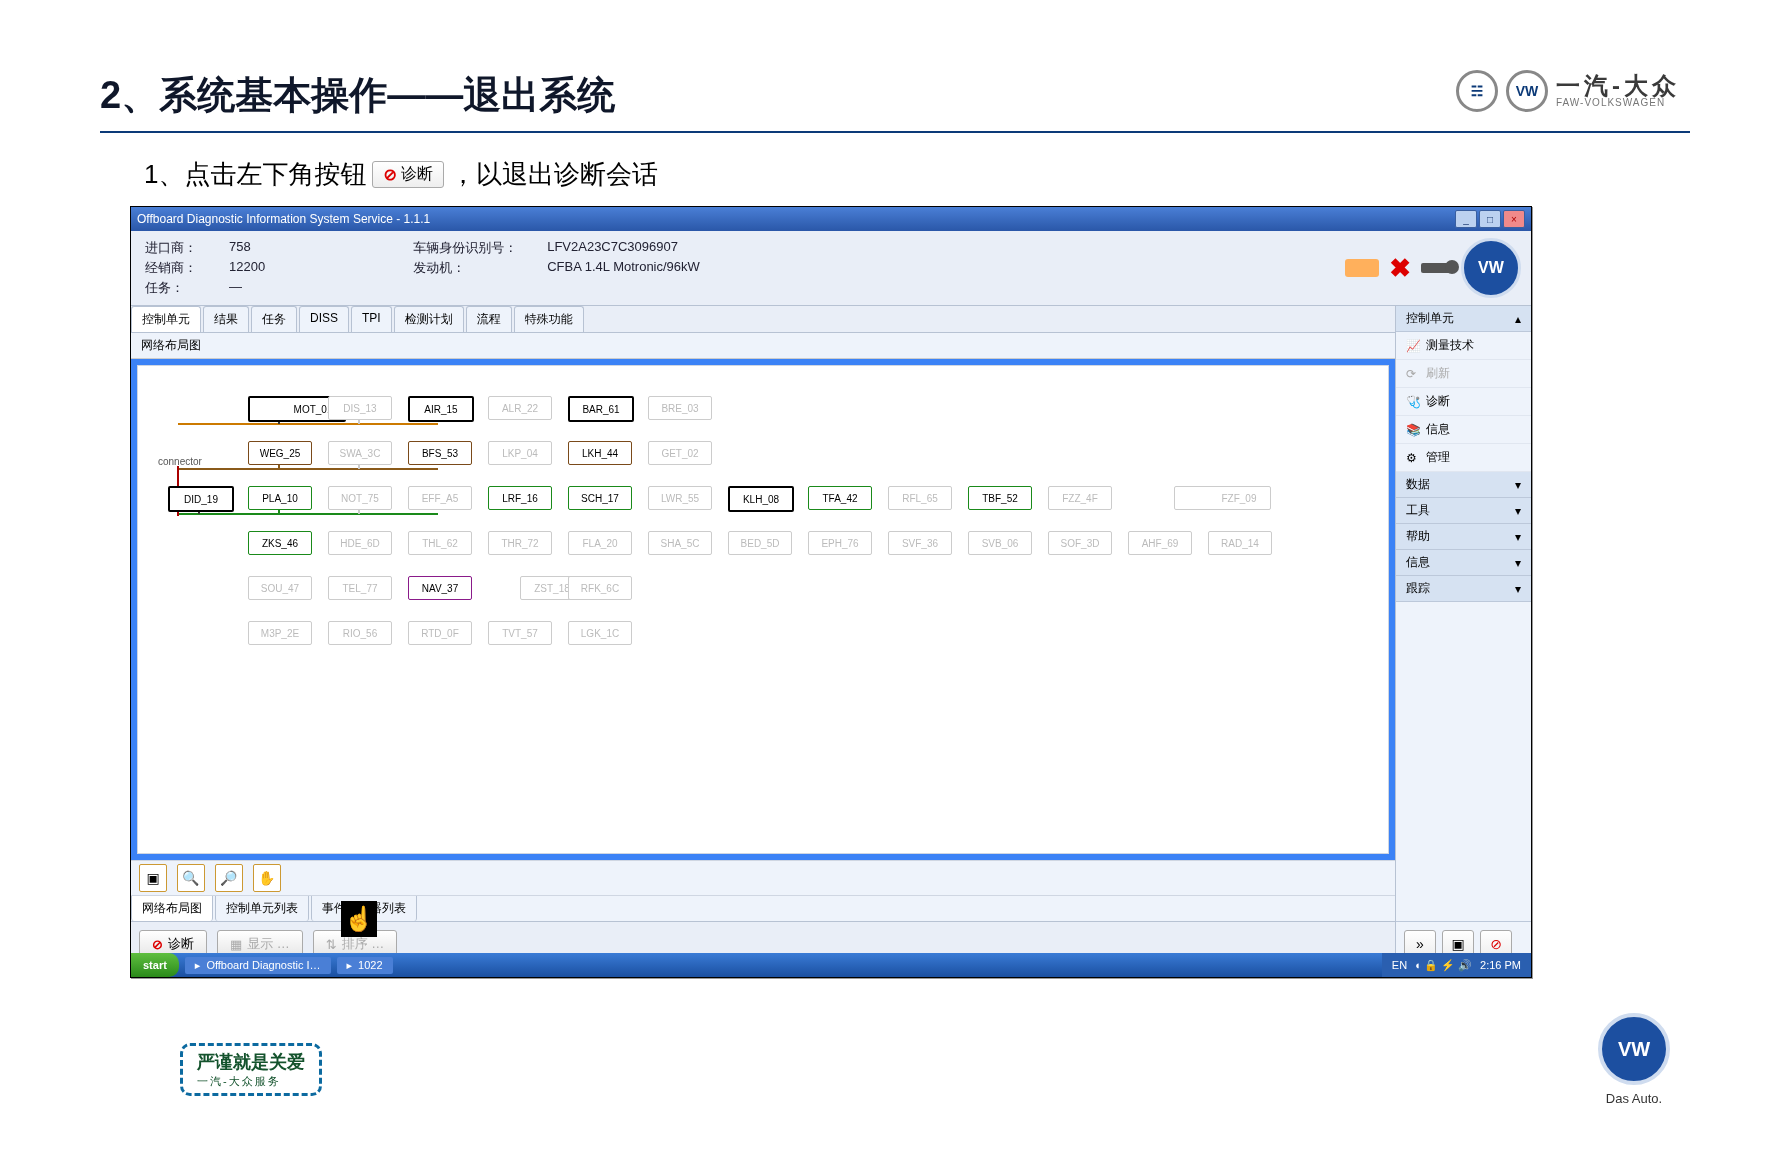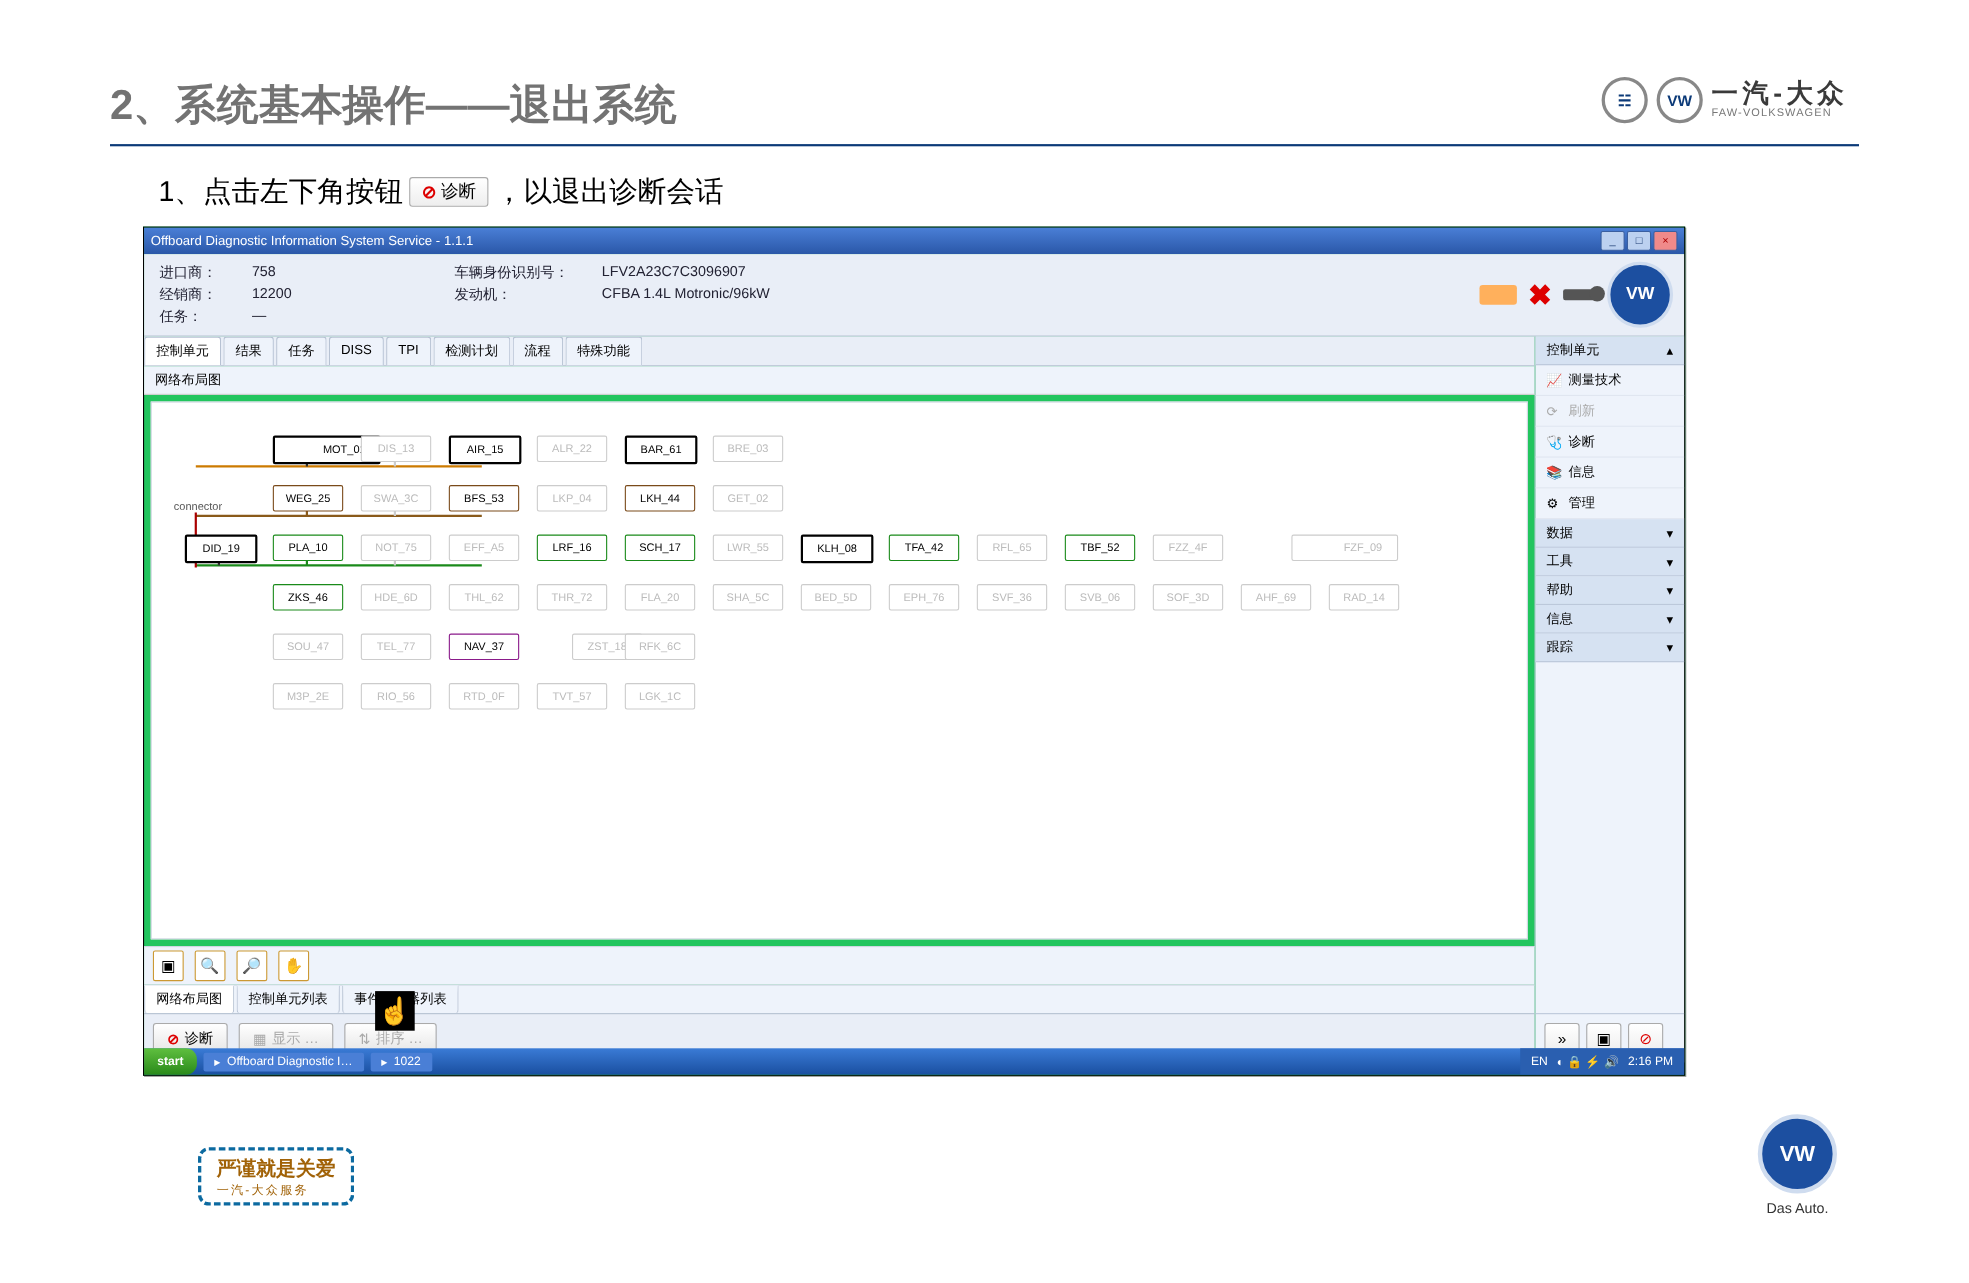--- a/index.html
+++ b/index.html
@@ -1,28 +1,28 @@
 <!DOCTYPE html>
 <html><head>
 <meta charset="utf-8">
 <style>
   html,body{margin:0;padding:0;background:#fff;font-family:"Microsoft YaHei",Arial,sans-serif;font-size:13px;color:#000}
   .slide{width:1790px;height:1166px;position:relative;box-sizing:border-box;padding:60px 100px 40px}
-  .slide-title{color:#737373;font-size:38px;font-weight:700;border-bottom:2px solid #0c3a78;padding-bottom:10px;margin:10px 0 20px}
+  .slide-title{color:#0f172a;font-size:38px;font-weight:700;border-bottom:2px solid #0c3a78;padding-bottom:10px;margin:10px 0 20px}
   .brand{position:absolute;right:110px;top:70px;display:flex;align-items:center;gap:8px;color:#3a3a3a}
   .brand-logo{width:36px;height:36px;border-radius:50%;border:3px solid #888;display:flex;align-items:center;justify-content:center;font-size:14px;color:#0c3a78;font-weight:700}
   .brand-txt{display:flex;flex-direction:column;line-height:1}
   .brand-cn{font-size:24px;font-weight:700;letter-spacing:4px}
   .brand-en{font-size:10px;letter-spacing:1px;color:#777}
   .instruction{font-size:26px;margin:24px 0 14px 44px;display:flex;align-items:center;gap:6px}
   .instr-btn{display:inline-flex;align-items:center;gap:4px;border:1px solid #aaa;border-radius:3px;padding:2px 10px;font-size:16px;background:linear-gradient(#fff,#eee)}
   .instr-btn .x{color:#d00;font-weight:700}
 
   
-  .scr{width:1400px;height:770px;margin-left:30px;border:1px solid #000;background:#22c55e;font-size:12px;position:relative;box-shadow:1px 1px 0 #999}
+  .scr{width:1400px;height:770px;margin-left:30px;border:1px solid #000;background:#3b82f6;font-size:12px;position:relative;box-shadow:1px 1px 0 #999}
   .titlebar{height:24px;background:linear-gradient(#4a7fd6,#2a57a8);color:#fff;display:flex;align-items:center;padding:0 6px;font-size:12px}
   .titlebar .winbtns{margin-left:auto;display:flex;gap:2px}
   .titlebar .wb{width:20px;height:16px;background:#bcd1f0;border:1px solid #3a5fa0;border-radius:2px;font-size:10px;display:flex;align-items:center;justify-content:center;color:#1a3a70}
   .titlebar .wb.x{background:#f08a8a;color:#a00}
 
   .hdr{display:flex;background:#e9eef7;border-bottom:1px solid #b7c2d3}
   .hdr-col{padding:6px 14px;font-size:13px;color:#223;}
   .hdr-col .row{display:flex;gap:14px;margin:2px 0}
   .hdr-col .lab{min-width:70px}
   .hdr-right{margin-left:auto;display:flex;align-items:center;gap:10px;padding-right:10px}
@@ -76,21 +76,21 @@
 
   
   .xpbar{position:absolute;left:0;right:0;bottom:0;height:24px;background:linear-gradient(#3a7bd6,#1a4fa0);display:flex;align-items:center;color:#fff;font-size:11px}
   .xp-start{background:linear-gradient(#5fbf3f,#2a8a1a);height:100%;padding:0 12px;display:flex;align-items:center;font-weight:700;border-radius:0 10px 10px 0}
   .xp-task{background:#4a7fd6;margin-left:6px;padding:2px 10px;border-radius:2px;display:flex;align-items:center;gap:6px}
   .xp-tray{margin-left:auto;background:#2a5fb0;height:100%;display:flex;align-items:center;padding:0 10px;gap:8px}
 
   
   .bottom-brand{position:absolute;right:120px;bottom:60px;text-align:center;color:#333}
   .bottom-brand .vw{width:64px;height:64px;border-radius:50%;background:#1c4fa0;color:#fff;display:flex;align-items:center;justify-content:center;font-weight:700;font-size:20px;margin:0 auto 6px;border:4px solid #cfdcef}
-  .bottom-left{position:absolute;left:180px;bottom:70px;border:3px dashed #0c6aa0;border-radius:10px;padding:4px 14px;color:#a16207;font-size:18px;font-weight:700}
+  .bottom-left{position:absolute;left:180px;bottom:70px;border:3px dashed #0c6aa0;border-radius:10px;padding:4px 14px;color:#14532d;font-size:18px;font-weight:700}
   .bottom-left .sub{font-size:11px;font-weight:400;letter-spacing:2px}
 </style>
 </head>
 <body>
 
 <div class="slide">
   <div class="brand">
     <div class="brand-logo">☵</div>
     <div class="brand-logo">VW</div>
     <div class="brand-txt">

